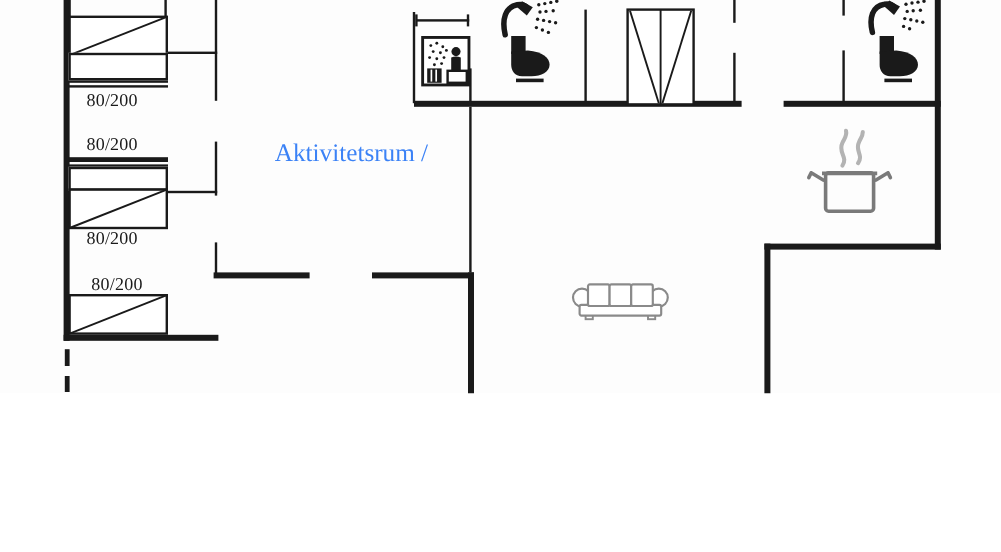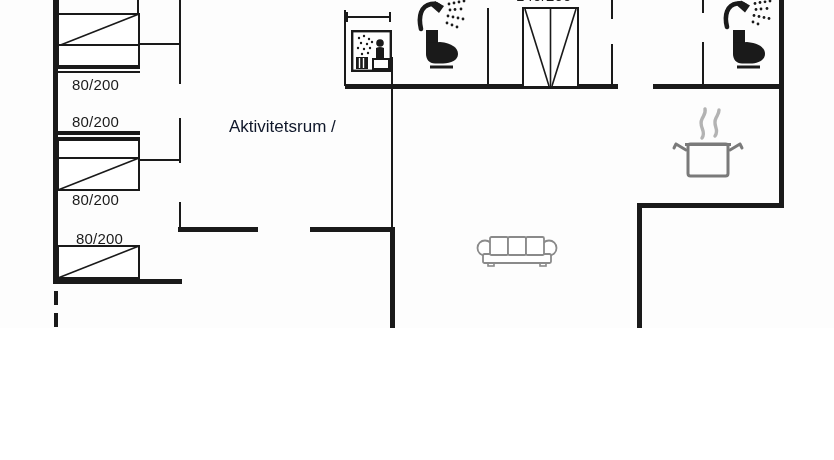--- a/index.html
+++ b/index.html
@@ -1,24 +1,24 @@
 <!DOCTYPE html>
 <html><head>
 <meta charset="utf-8">
 <style>
   html,body{margin:0;padding:0;background:#ffffff;}
   #plan{
     position:relative;width:834px;height:328px;background:#fdfdfd;
-    overflow:hidden;font-family:Liberation Sans, sans-serif;color:#1a1a1a;
+    overflow:hidden;font-family:Liberation Serif, serif;color:#1a1a1a;
   }
   .wall{position:absolute;background:#1a1a1a;}
   .thin{position:absolute;background:#1a1a1a;}
   .bed-plain{position:absolute;border:2px solid #1a1a1a;box-sizing:border-box;background:#fff;}
   .label{position:absolute;font-size:15px;color:#1a1a1a;white-space:nowrap;letter-spacing:0.2px;}
-  .room-label{position:absolute;font-size:17px;line-height:22px;color:#0f172a;white-space:nowrap;}
+  .room-label{position:absolute;font-size:21px;line-height:22px;color:#3b82f6;white-space:nowrap;}
   .dash-v-thick{position:absolute;width:4px;
     background:repeating-linear-gradient(to bottom,#1a1a1a 0 14px,transparent 14px 22px);}
   .dash-v{position:absolute;width:3px;
     background:repeating-linear-gradient(to bottom,#1a1a1a 0 12px,transparent 12px 20px);}
   svg{position:absolute;overflow:visible;}
 </style>
 </head>
 <body>
 
 <div id="plan">

